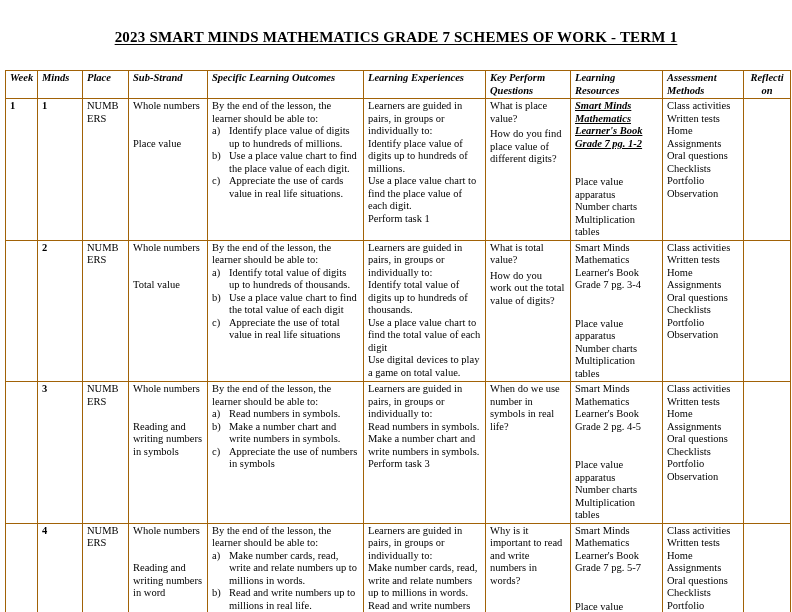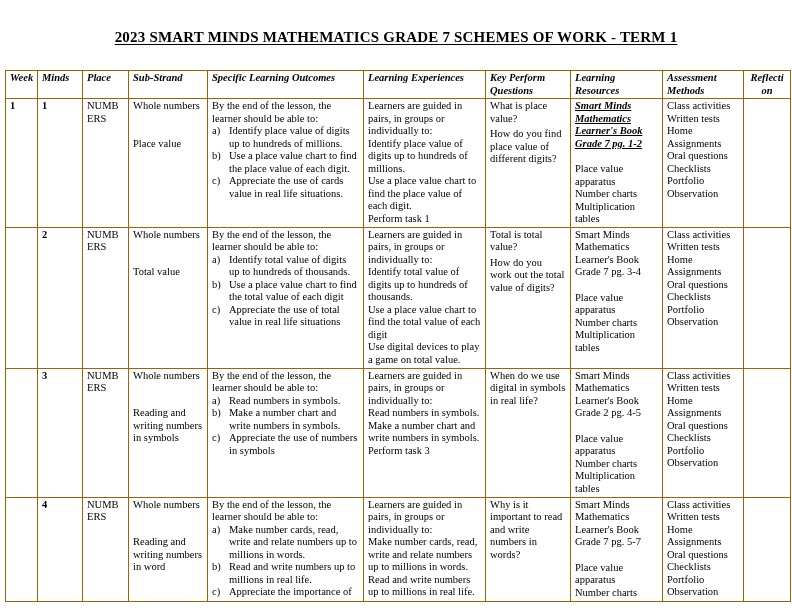--- a/index.html
+++ b/index.html
@@ -25,21 +25,21 @@
   tbody tr:nth-child(2){height:141px;}
   tbody tr:nth-child(3){height:129px;}
   tbody tr:nth-child(4){height:104px;}
   .c-week,.c-lesson{font-weight:bold;}
   .strand-text{width:33px;overflow-wrap:anywhere;}
   .sub2{margin-top:25px;}
   .outcome-item{display:flex;}
   .outcome-item .marker{flex:0 0 17px;}
   .outcome-item .otext{flex:1;}
   .inq-list .para + .para{margin-top:3px;}
-  .res-items{margin-top:13px;}
+  .res-items{margin-top:26px;}
   .book-emph{font-weight:bold;font-style:italic;text-decoration:underline;}
 </style>
 </head>
 <body>
 
 <div class="page">
   <h1 class="title">2023 SMART MINDS MATHEMATICS GRADE 7 SCHEMES OF WORK - TERM 1</h1>
 
   <table class="schemes">
     <colgroup>
@@ -171,21 +171,21 @@
     <td class="c-exp">
       <div>
               <div class="para">Learners are guided in pairs, in groups or individually to:</div>
               <div class="para">Identify total value of digits up to hundreds of thousands.</div>
               <div class="para">Use a place value chart to find the total value of each digit</div>
               <div class="para">Use digital devices to play a game on total value.</div>
             </div>
     </td>
     <td class="c-inq">
       <div class="inq-list">
-              <div class="para">Total is total value?</div>
+              <div class="para">What is total value?</div>
               <div class="para">How do you work out the total value of digits?</div>
             </div>
     </td>
     <td class="c-res">
       <div class="book para">Smart Minds Mathematics Learner's Book Grade 7 pg. 3-4</div>
       <div class="res-items">
               <div class="para">Place value apparatus</div>
               <div class="para">Number charts</div>
               <div class="para">Multiplication tables</div>
             </div>
@@ -239,21 +239,21 @@
     <td class="c-exp">
       <div>
               <div class="para">Learners are guided in pairs, in groups or individually to:</div>
               <div class="para">Read numbers in symbols.</div>
               <div class="para">Make a number chart and write numbers in symbols.</div>
               <div class="para">Perform task 3</div>
             </div>
     </td>
     <td class="c-inq">
       <div class="inq-list">
-              <div class="para">When do we use digital in symbols in real life?</div>
+              <div class="para">When do we use number in symbols in real life?</div>
             </div>
     </td>
     <td class="c-res">
       <div class="book para">Smart Minds Mathematics Learner's Book Grade 2 pg. 4-5</div>
       <div class="res-items">
               <div class="para">Place value apparatus</div>
               <div class="para">Number charts</div>
               <div class="para">Multiplication tables</div>
             </div>
     </td>

